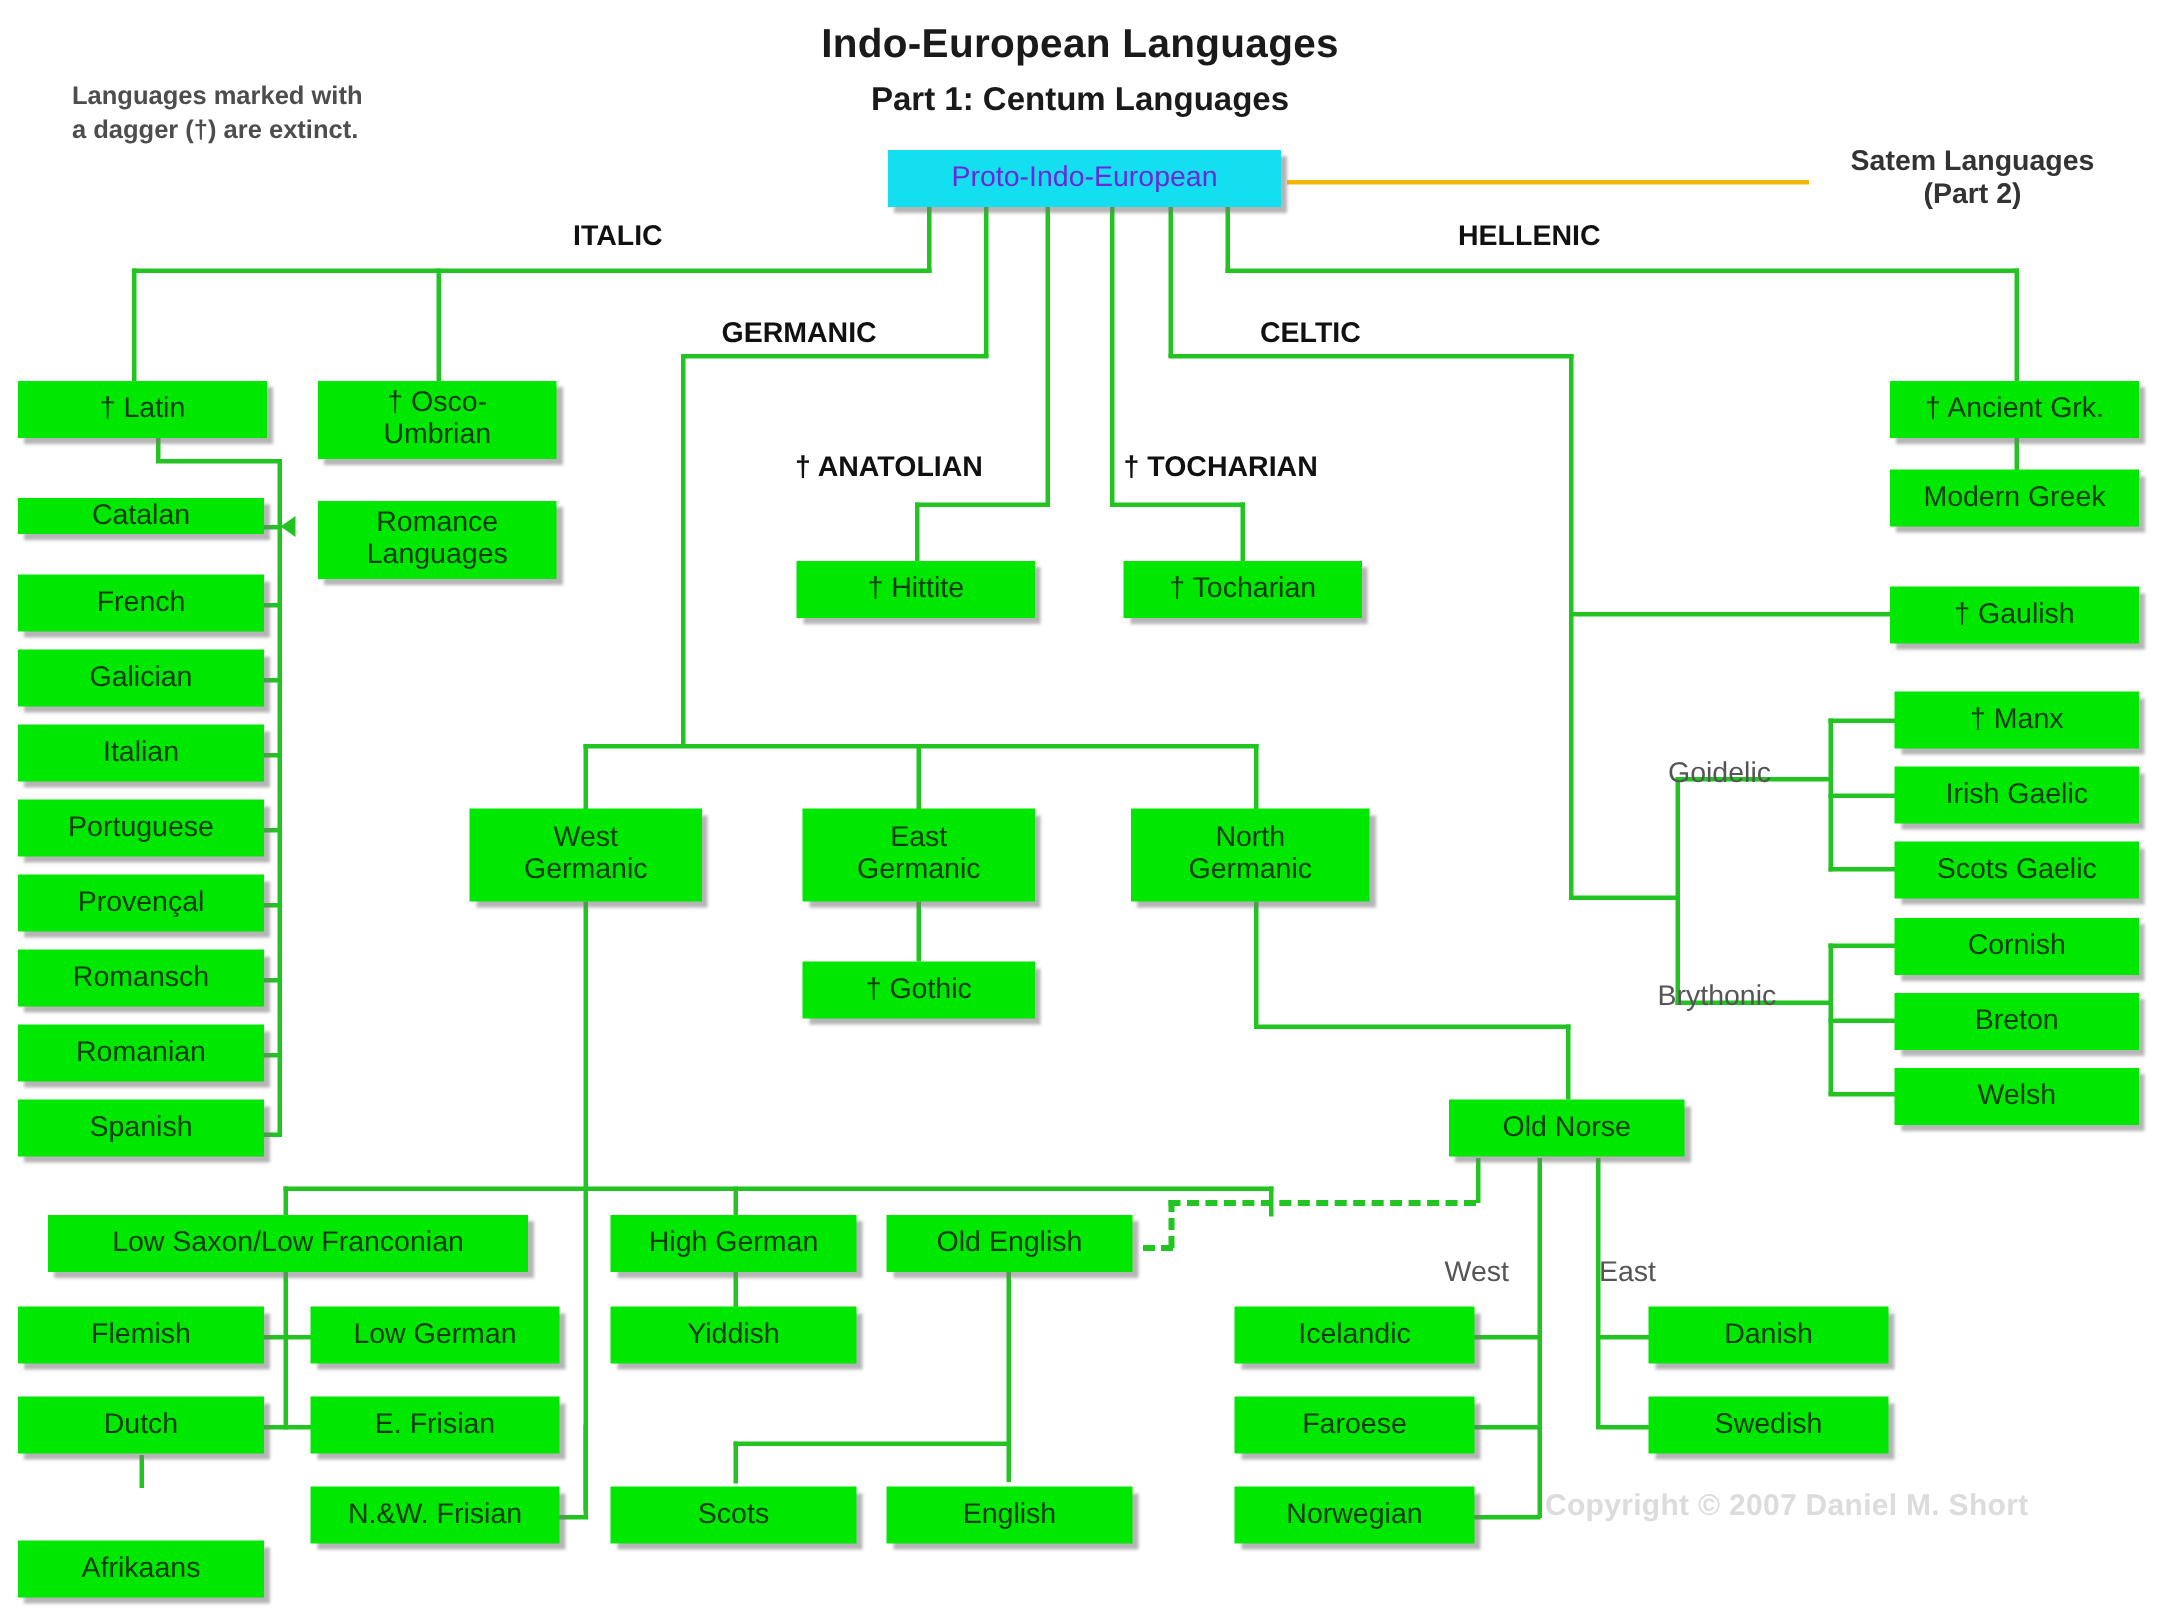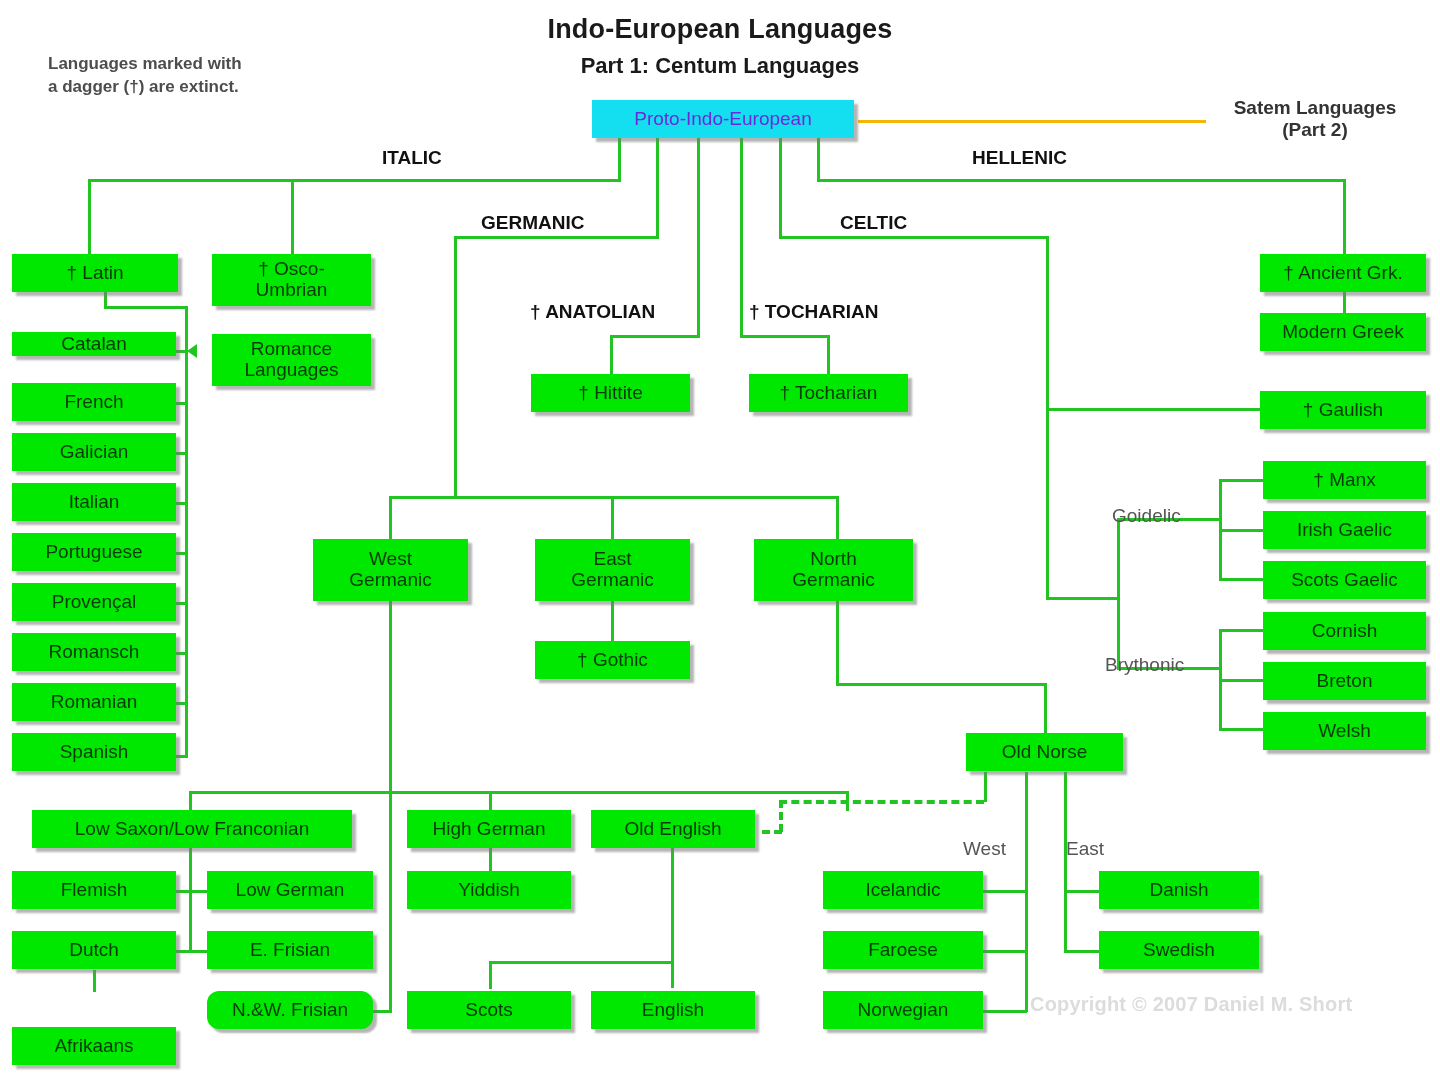--- a/index.html
+++ b/index.html
@@ -203,21 +203,21 @@
   <div class="node" style="left:591px;top:810px;width:164px;height:38px;">Old English</div>
 
   <div class="node" style="left:12px;top:871px;width:164px;height:38px;">Flemish</div>
   <div class="node" style="left:207px;top:871px;width:166px;height:38px;">Low German</div>
   <div class="node" style="left:407px;top:871px;width:164px;height:38px;">Yiddish</div>
 
   <div class="node" style="left:12px;top:931px;width:164px;height:38px;">Dutch</div>
   <div class="node" style="left:207px;top:931px;width:166px;height:38px;">E. Frisian</div>
 
   <div class="node" style="left:12px;top:991px;width:164px;height:38px;margin-top:36px;">Afrikaans</div>
-  <div class="node" style="left:207px;top:991px;width:166px;height:38px;border-radius:12px;">N.&amp;W. Frisian</div>
+  <div class="node" style="left:207px;top:991px;width:166px;height:38px;">N.&amp;W. Frisian</div>
   <div class="node" style="left:407px;top:991px;width:164px;height:38px;">Scots</div>
   <div class="node" style="left:591px;top:991px;width:164px;height:38px;">English</div>
 
   <div class="node" style="left:823px;top:871px;width:160px;height:38px;">Icelandic</div>
   <div class="node" style="left:823px;top:931px;width:160px;height:38px;">Faroese</div>
   <div class="node" style="left:823px;top:991px;width:160px;height:38px;">Norwegian</div>
   <div class="node" style="left:1099px;top:871px;width:160px;height:38px;">Danish</div>
   <div class="node" style="left:1099px;top:931px;width:160px;height:38px;">Swedish</div>
 
 </div>

